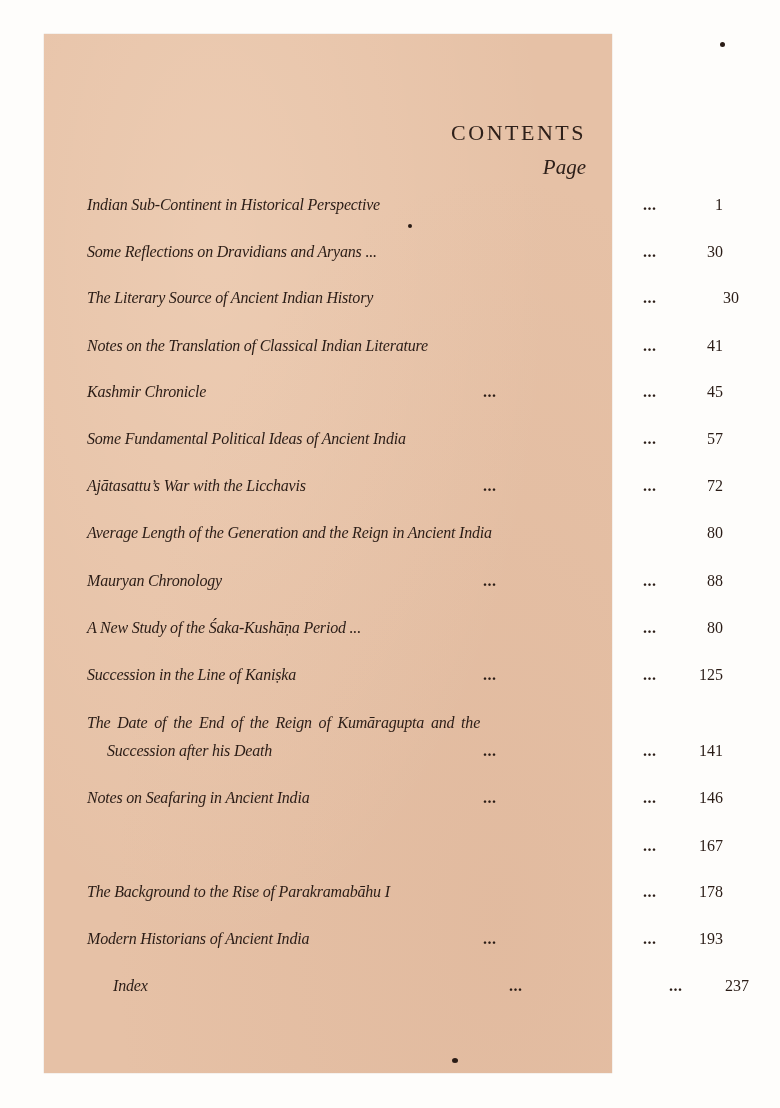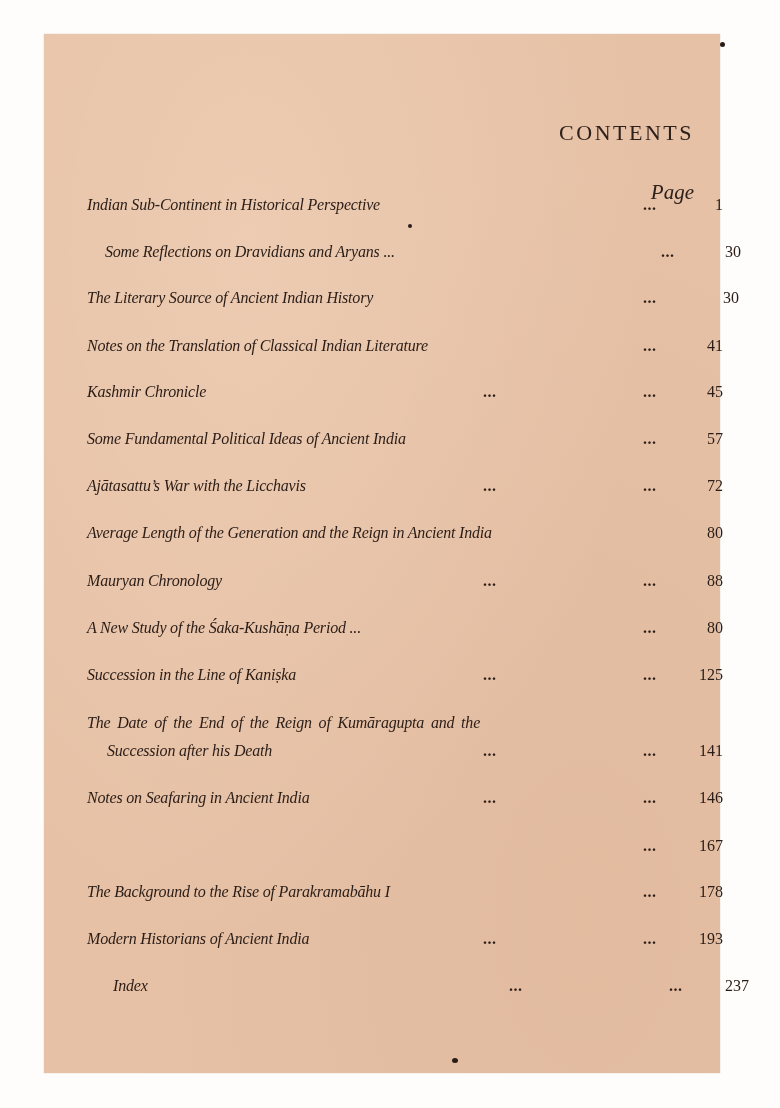--- a/index.html
+++ b/index.html
@@ -6,21 +6,21 @@
   body {
     width: 780px; height: 1108px;
     background: #fefdfb;
     position: relative;
     overflow: hidden;
     font-family: "Liberation Serif", "DejaVu Serif", serif;
   }
   .page {
     position: absolute;
     left: 44px; top: 34px;
-    width: 676px; height: 1039px;
+    width: 568px; height: 1039px;
     background: #e6c1a6;
     background-image:
       radial-gradient(ellipse at 30% 20%, rgba(255,235,215,0.25), rgba(0,0,0,0) 60%),
       radial-gradient(ellipse at 80% 85%, rgba(200,150,120,0.15), rgba(0,0,0,0) 60%);
     box-shadow: 0 0 1px rgba(160,120,100,0.5);
     color: #2a1c16;
   }
   .speck {
     position: absolute;
     border-radius: 50%;
@@ -29,21 +29,21 @@
   .heading {
     position: absolute;
     right: 26px; top: 86px;
     font-size: 22px;
     letter-spacing: 2.5px;
     font-weight: normal;
     color: #2e201a;
   }
   .page-label {
     position: absolute;
-    right: 26px; top: 146px;
+    right: 26px; top: 121px;
     font-size: 21px;
     font-style: italic;
     color: #2e201a;
   }
   .entry {
     position: absolute;
     left: 15px; width: 692px; height: 30px;
     font-size: 16px;
   }
   .entry .title {
@@ -89,21 +89,21 @@
 
   <div class="heading">CONTENTS</div>
   <div class="page-label">Page</div>
 
   <div class="entry" style="top:162px;">
     <span class="title">Indian Sub-Continent in Historical Perspective</span>
     <span class="dots-end">...</span>
     <span class="num">1</span>
   </div>
 
-  <div class="entry" style="top:209px;margin-left:18px;">
+  <div class="entry" style="top:209px;">
     <span class="title">Some Reflections on Dravidians and Aryans ...</span>
     <span class="dots-end">...</span>
     <span class="num">30</span>
   </div>
 
   <div class="entry" style="top:255px;padding-left:16px;">
     <span class="title">The Literary Source of Ancient Indian History</span>
     <span class="dots-end">...</span>
     <span class="num">30</span>
   </div>

